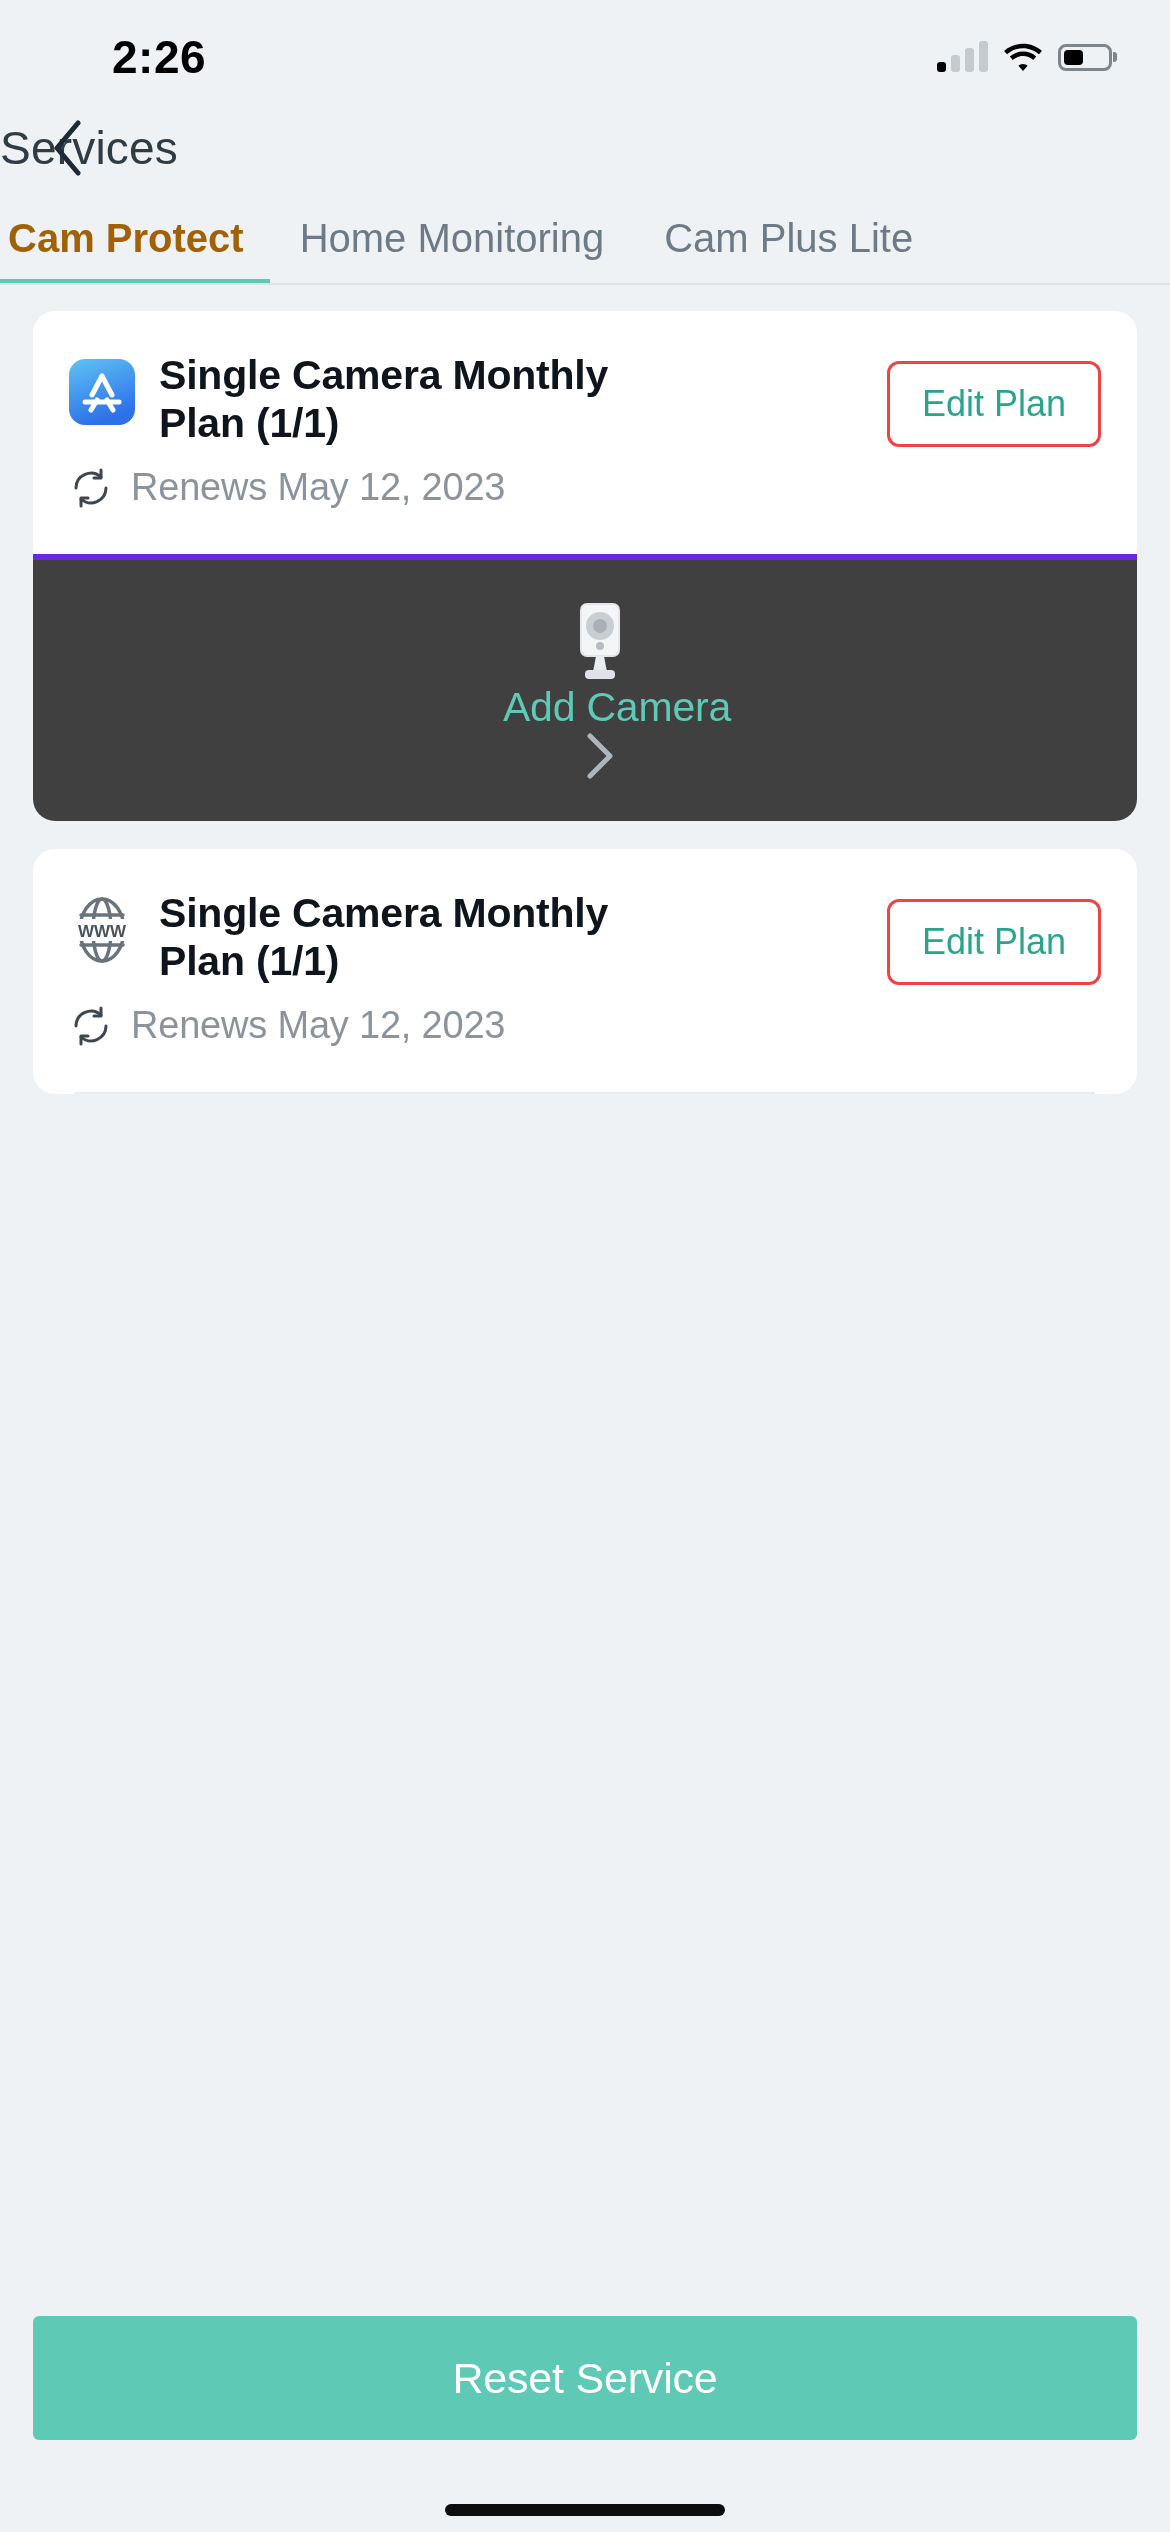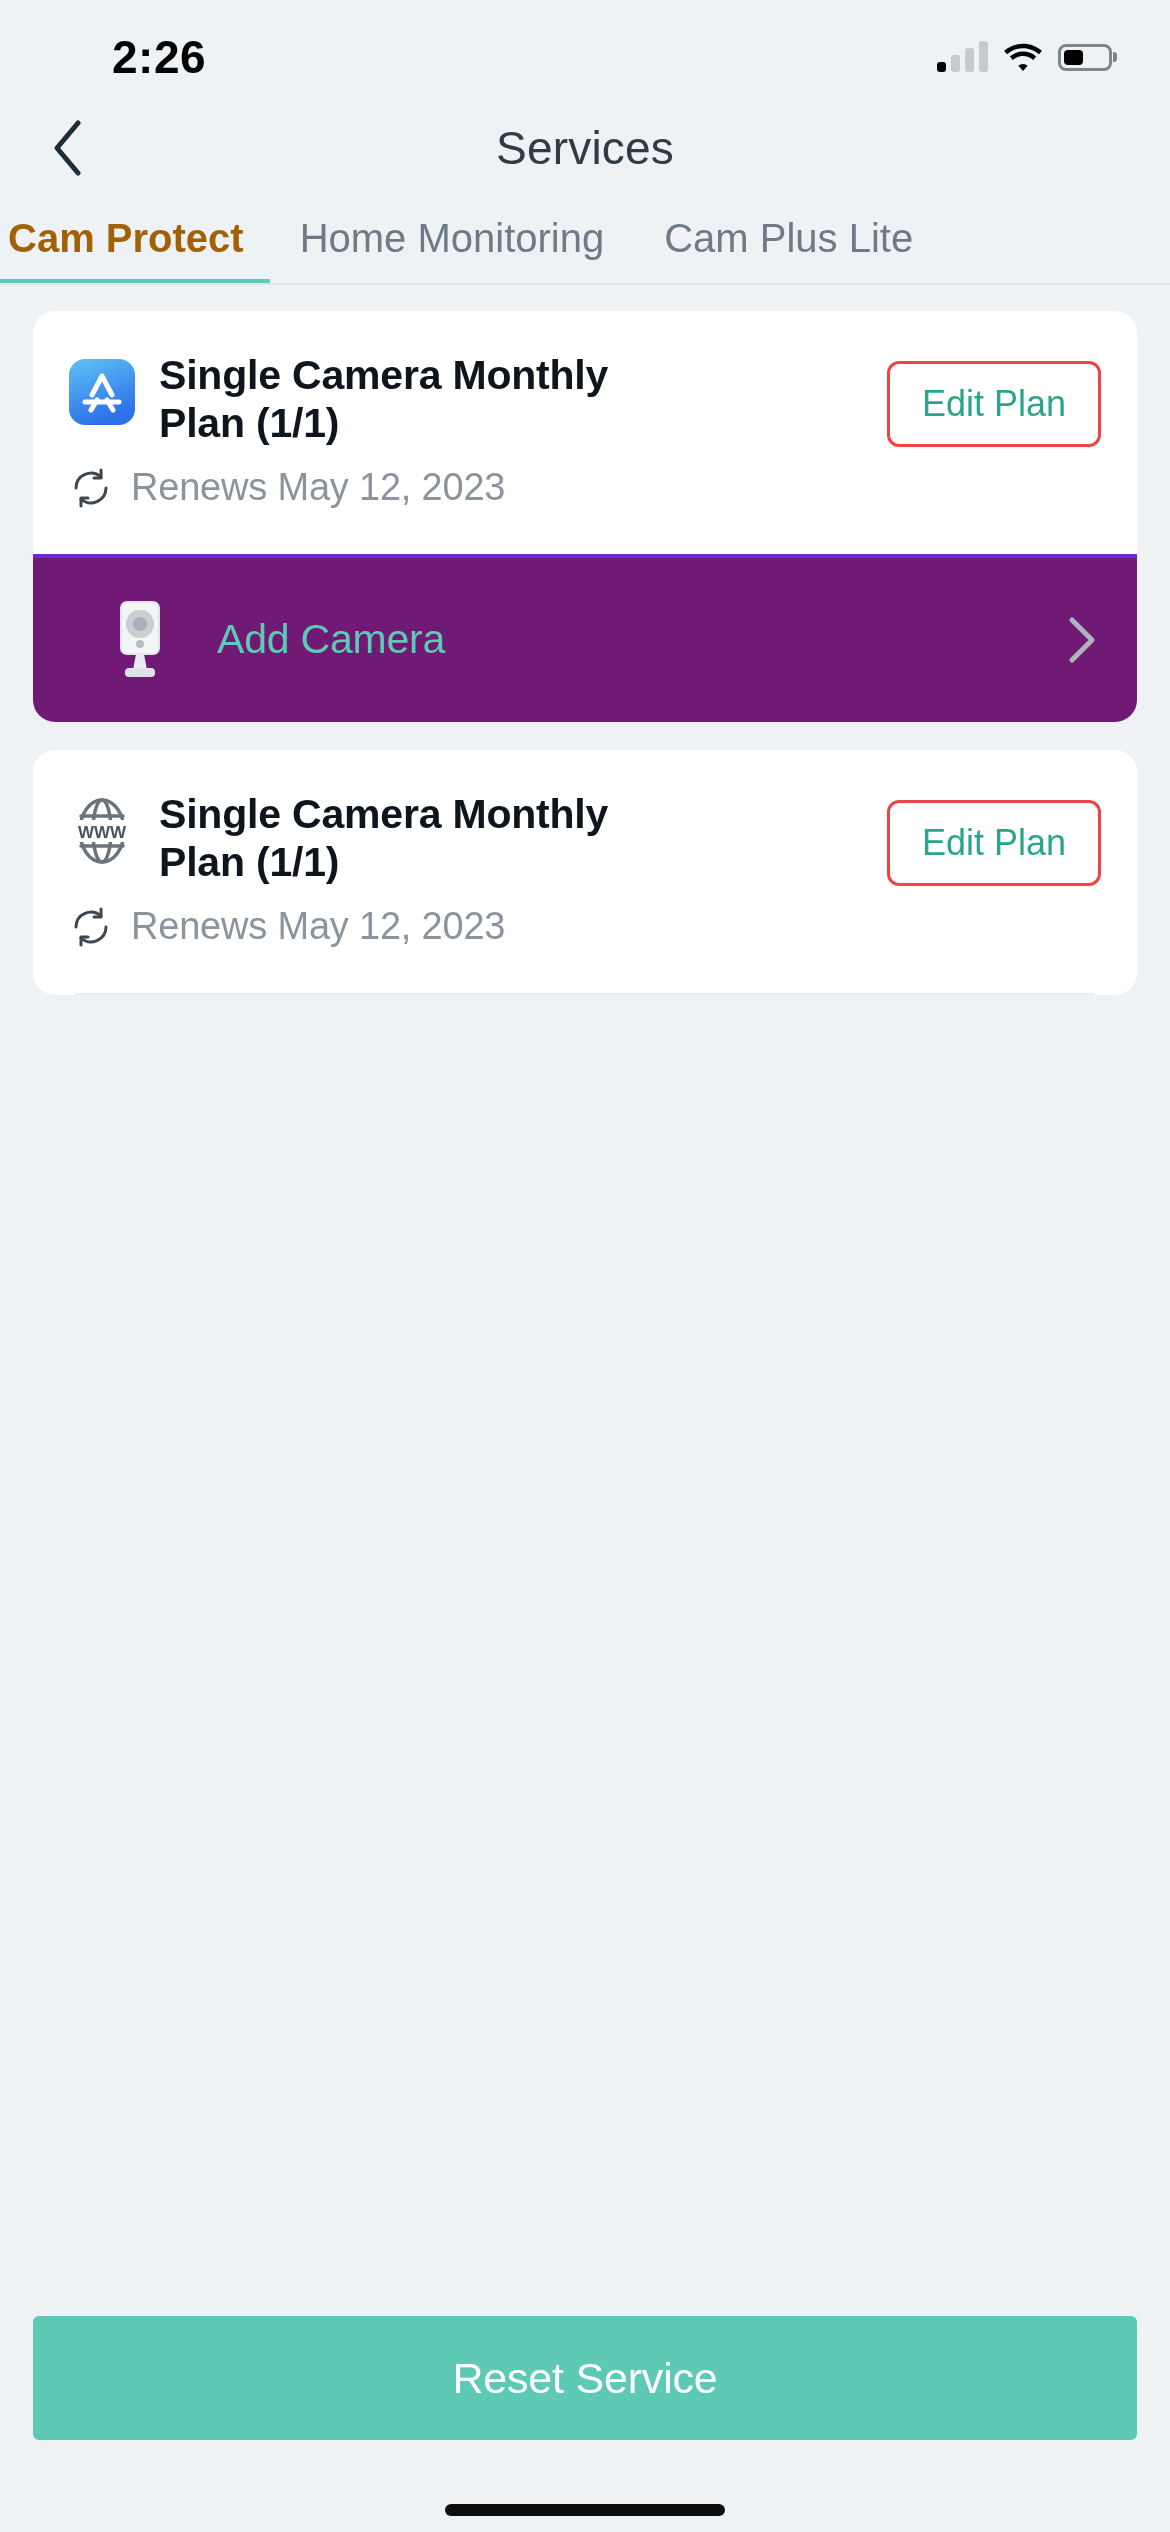--- a/index.html
+++ b/index.html
@@ -72,21 +72,21 @@
   }
   .battery .fill { height: 100%; background: #000; border-radius: 4px; }
 
   
   .navbar {
     height: 95px;
     flex: 0 0 95px;
     position: relative;
     display: flex;
     align-items: center;
-    justify-content: center;
+    justify-content: flex-start;
   }
   .nav-back {
     position: absolute;
     left: 38px; top: 50%;
     transform: translateY(-50%);
     width: 60px; height: 60px;
     display: flex; align-items: center; justify-content: center;
     cursor: pointer;
   }
   .nav-back svg { display: block; }
@@ -205,23 +205,24 @@
   }
 
   .device-row {
     display: flex;
     align-items: center;
     padding: 40px 36px 40px 52px;
     cursor: pointer;
     min-height: 150px;
   }
   .device-row.addrow {
-    background: #701a75;
-    border-top: 4px solid #6d28d9;
+    background: #404040;
+    border-top: 6px solid #6d28d9;
     padding-left: 64px;
+    flex-direction: column;
   }
   .device-icon {
     width: 84px; height: 84px;
     flex: 0 0 84px;
     display: flex; align-items: center; justify-content: center;
   }
   .device-label {
     flex: 1 1 auto;
     font-size: 41px;
     color: #151b22;

